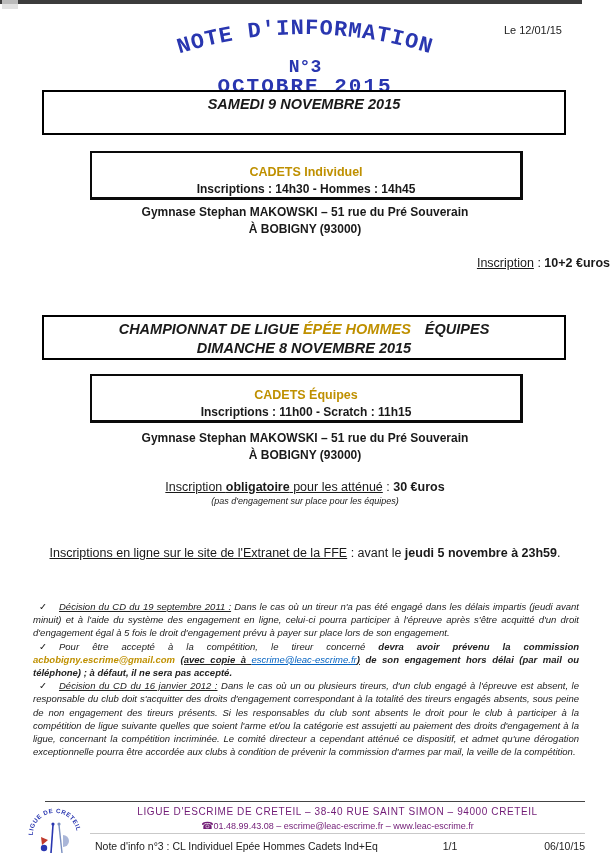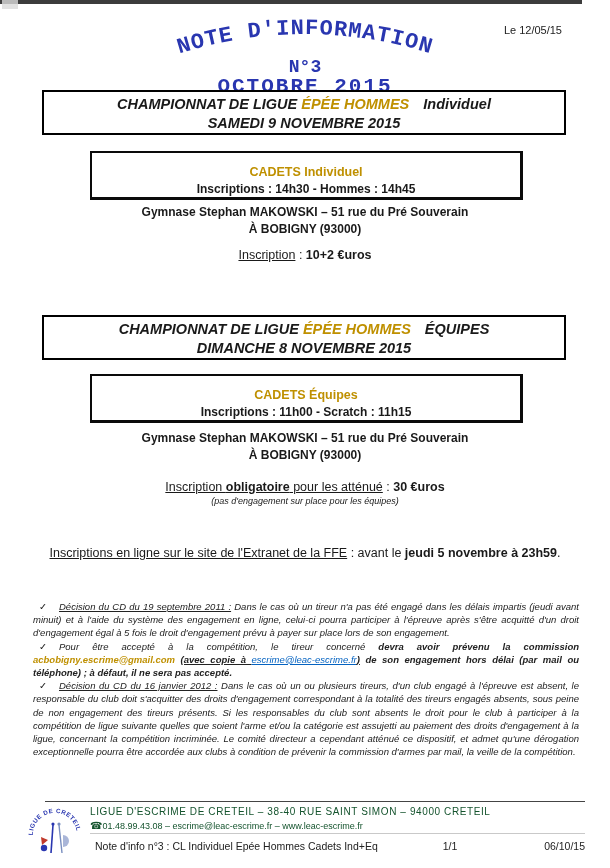--- a/index.html
+++ b/index.html
@@ -41,67 +41,66 @@
     font-size:9.5px;font-style:italic;line-height:13.2px;color:#222;}
   .rules p{margin:0;text-align:justify;text-indent:6px;}
   .check{font-style:normal;display:inline-block;width:20px;text-indent:0;}
   .u{text-decoration:underline;}
   .b{font-weight:bold;}
   .gold{color:#BF9000;font-weight:bold;}
   .link{color:#0563C1;text-decoration:underline;}
 
   .footer-rule{position:absolute;left:45px;top:801px;width:540px;height:1px;background:#444;}
   .footer-rule2{position:absolute;left:90px;top:833px;width:495px;height:1px;background:#c9c9c9;}
-  .footer-blue{position:absolute;left:90px;top:805px;width:495px;text-align:left;color:#14532d;}
+  .footer-blue{position:absolute;left:90px;top:805px;width:495px;text-align:center;color:#701a75;}
   .footer-org{font-size:10px;letter-spacing:.6px;line-height:14px;}
   .footer-contact{font-size:9px;line-height:13px;}
   .footer-contact .phone-glyph{font-size:10px;}
   .doc-line{position:absolute;left:95px;top:840px;width:490px;display:flex;align-items:center;
     font-size:10.5px;color:#222;justify-content:center;}
   .doc-title{flex:1;text-align:left;}
   .doc-page{width:110px;text-align:center;}
   .doc-date{width:80px;text-align:right;}
   .logo{position:absolute;left:27px;top:803px;}
   .logo text{font-family:"Liberation Sans",sans-serif;font-weight:bold;fill:#2936b0;}
 </style>
 </head>
 <body>
 
 <div class="page">
 
   <div class="top-bar"></div>
   <div class="corner-mark"></div>
 
-  <div class="date-top">Le 12/05/15</div>
+  <div class="date-top">Le 12/01/15</div>
 
   <svg class="wordart" width="330" height="82" viewBox="0 0 330 82">
     <path id="arcpath" d="M 14 46 Q 165 -10 316 46" fill="none"></path>
     <text font-size="22" letter-spacing="1">
       <textPath href="#arcpath" startOffset="50%" text-anchor="middle">NOTE D'INFORMATION</textPath>
     </text>
     <text x="165" y="56" text-anchor="middle" font-size="18">N°3</text>
     <text x="165" y="76" text-anchor="middle" font-size="21" letter-spacing="2">OCTOBRE 2015</text>
   </svg>
 
   <div class="banner-box" style="top:90px;">
-    <div><span>CHAMPIONNAT DE LIGUE </span><span class="weapon">ÉPÉE HOMMES</span><span class="etype">Individuel</span></div>
     <div>SAMEDI 9 NOVEMBRE 2015</div>
   </div>
 
   <div class="cat-box" style="top:151px;">
     <div class="cat-title">CADETS Individuel</div>
     <div>Inscriptions : 14h30 - Hommes : 14h45</div>
   </div>
 
   <div class="venue" style="top:204px;">
     <div>Gymnase Stephan MAKOWSKI – 51 rue du Pré Souverain</div>
     <div>À BOBIGNY (93000)</div>
   </div>
 
-  <div class="fee" style="top:248px;"><span class="u">Inscription</span><span> : </span><span class="b">10+2 €uros</span></div>
+  <div class="fee" style="top:256px;text-align:right;"><span class="u">Inscription</span><span> : </span><span class="b">10+2 €uros</span></div>
 
   <div class="banner-box" style="top:315px;">
     <div><span>CHAMPIONNAT DE LIGUE </span><span class="weapon">ÉPÉE HOMMES</span><span class="etype">ÉQUIPES</span></div>
     <div>DIMANCHE 8 NOVEMBRE 2015</div>
   </div>
 
   <div class="cat-box" style="top:374px;">
     <div class="cat-title">CADETS Équipes</div>
     <div>Inscriptions : 11h00 - Scratch : 11h15</div>
   </div>

